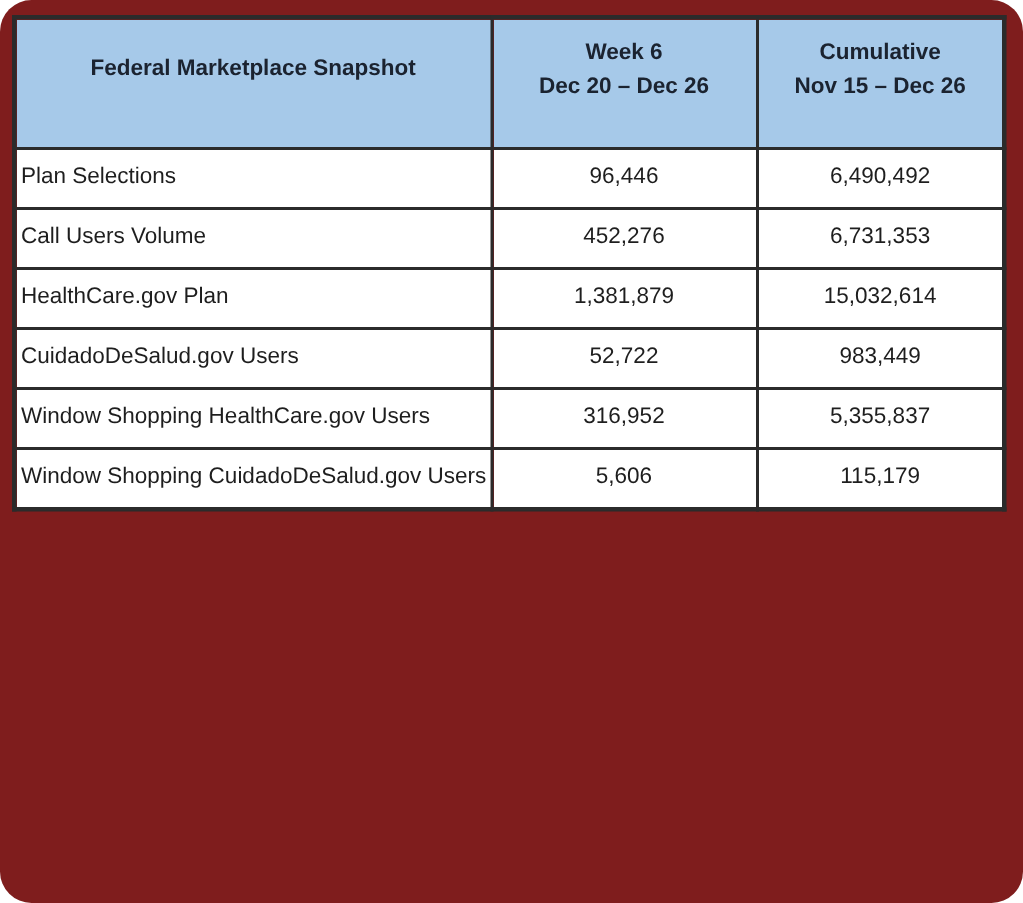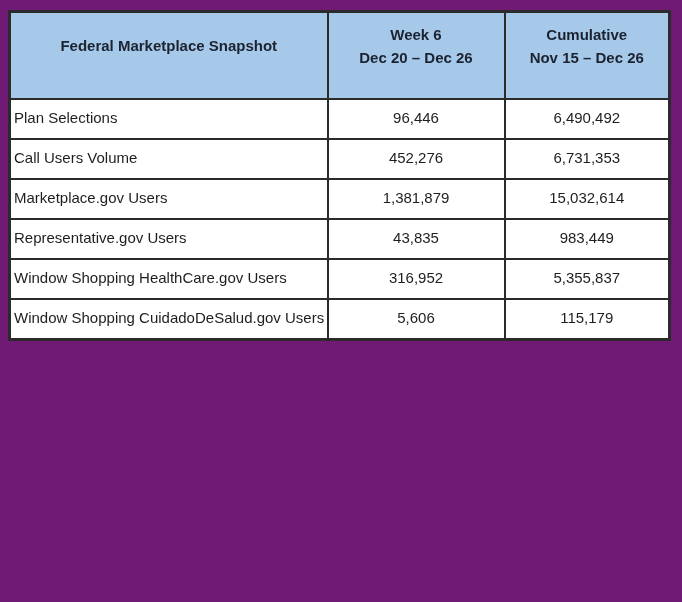--- a/index.html
+++ b/index.html
@@ -5,21 +5,22 @@
   html, body {
     margin: 0;
     padding: 0;
     background: #ffffff;
     font-family: "Liberation Sans", sans-serif;
   }
   .page {
     position: relative;
     width: 682px;
     height: 602px;
-    background: #701a75;
+    background: #7f1d1d;
+    border-radius: 21px;
   }
   table.snapshot {
     position: absolute;
     left: 8px;
     top: 10px;
     border-collapse: collapse;
     table-layout: fixed;
     border: 3px solid #2b2b2b;
   }
   .col-label { width: 318px; }
@@ -98,28 +99,28 @@
   <tr>
     <td class="label">Call Users Volume</td>
     <td class="val">452,276</td>
     <td class="val">6,731,353</td>
   </tr>
 
 
 
 
   <tr>
-    <td class="label">Marketplace.gov Users</td>
+    <td class="label">HealthCare.gov Plan</td>
     <td class="val">1,381,879</td>
     <td class="val">15,032,614</td>
   </tr>
 
   <tr>
-    <td class="label">Representative.gov Users</td>
-    <td class="val">43,835</td>
+    <td class="label">CuidadoDeSalud.gov Users</td>
+    <td class="val">52,722</td>
     <td class="val">983,449</td>
   </tr>
 
   <tr>
     <td class="label">Window Shopping HealthCare.gov Users</td>
     <td class="val">316,952</td>
     <td class="val">5,355,837</td>
   </tr>
 
   <tr>

